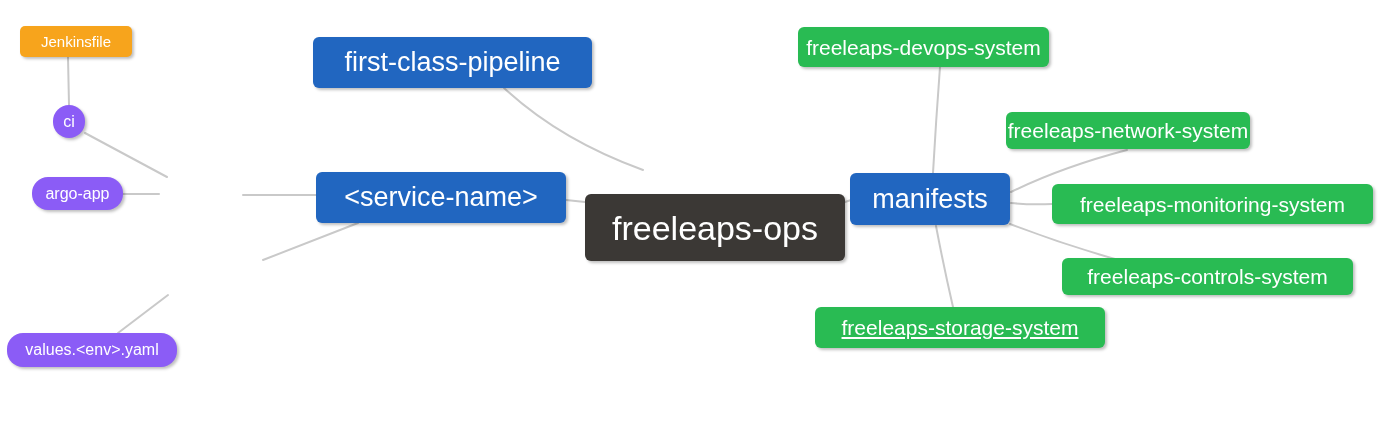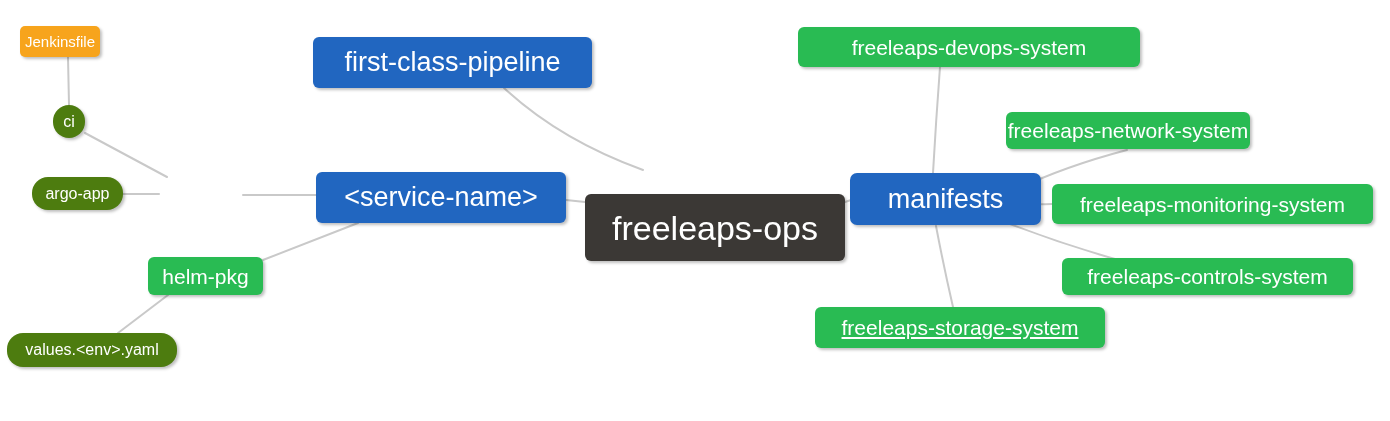--- a/index.html
+++ b/index.html
@@ -38,21 +38,21 @@
     white-space: nowrap;
     border-radius: 6px;
     box-shadow: 2px 2px 3px rgba(0,0,0,0.25);
     cursor: pointer;
     line-height: 1;
     user-select: none;
   }
   .c-root  { background: #3b3835; font-size: 34px; margin-top: 24px; }
   .c-blue  { background: #2166c0; font-size: 27px; text-align: right; }
   .c-green { background: #29bb53; font-size: 21px; }
-  .c-red   { background: #4d7c0f; font-size: 16px; border-radius: 16px; }
+  .c-red   { background: #8b5cf6; font-size: 16px; border-radius: 16px; }
   .c-amber { background: #f7a41c; font-size: 15px; border-radius: 5px; }
 </style>
 </head>
 <body>
 
 <div class="canvas">
 
   <svg class="edges" viewBox="0 0 1390 421">
     <path d="M 68 57 L 69 105"></path>
     <path d="M 85 133 L 167 177"></path>
@@ -63,40 +63,39 @@
     <path d="M 504 88 Q 560 140 643 170"></path>
     <path d="M 566 200 L 585 202"></path>
     <path d="M 845 202 L 851 200"></path>
     <path d="M 933 173 Q 936 120 940 67"></path>
     <path d="M 1011 192 Q 1062 167 1127 150"></path>
     <path d="M 1011 203 Q 1030 205 1052 204"></path>
     <path d="M 1010 224 Q 1062 244 1115 259"></path>
     <path d="M 936 226 Q 944 268 953 307"></path>
   </svg>
 
-  <div class="node c-amber" style="left:20px;  top:26px;  width:80px;  height:31px;">Jenkinsfile</div>
+  <div class="node c-amber" style="left:20px;  top:26px;  width:112px;  height:31px;">Jenkinsfile</div>
 
   <div class="node c-red" style="left:53px;  top:105px; width:32px;  height:33px;">ci</div>
 
   <div class="node c-red" style="left:32px;  top:177px; width:91px;  height:33px;">argo-app</div>
 
 
   <div class="node c-blue" style="left:313px; top:37px;  width:279px; height:51px;">first-class-pipeline</div>
 
   <div class="node c-blue" style="left:316px; top:172px; width:250px; height:51px;">&lt;service-name&gt;</div>
 
   <div class="node c-root" style="left:585px; top:170px; width:260px; height:67px;">freeleaps-ops</div>
 
-  <div class="node c-blue" style="left:850px; top:173px; width:191px; height:52px;border-radius:7px;">manifests</div>
+  <div class="node c-blue" style="left:850px; top:173px; width:160px; height:52px;">manifests</div>
 
-  <div class="node c-green" style="left:148px; top:257px; width:115px; height:38px;">helm-pkg</div>
 
   <div class="node c-red" style="left:7px;   top:333px; width:170px; height:34px;">values.&lt;env&gt;.yaml</div>
 
-  <div class="node c-green" style="left:798px; top:27px;  width:342px; height:40px;">freeleaps-devops-system</div>
+  <div class="node c-green" style="left:798px; top:27px;  width:251px; height:40px;">freeleaps-devops-system</div>
 
   <div class="node c-green" style="left:1006px;top:112px; width:244px; height:37px;">freeleaps-network-system</div>
 
   <div class="node c-green" style="left:1052px;top:184px; width:321px; height:40px;">freeleaps-monitoring-system</div>
 
   <div class="node c-green" style="left:1062px;top:258px; width:291px; height:37px;">freeleaps-controls-system</div>
 
   <div class="node c-green" style="left:815px; top:307px; width:290px; height:41px;text-decoration:underline;">freeleaps-storage-system</div>
 
 </div>

